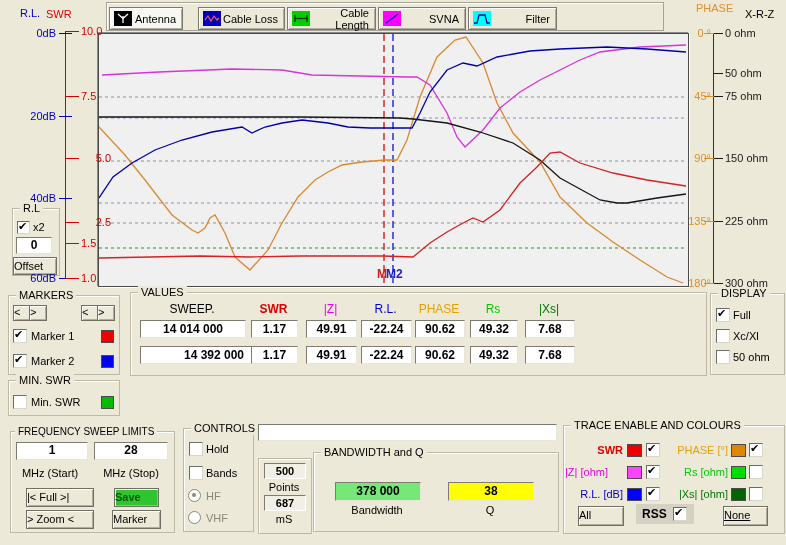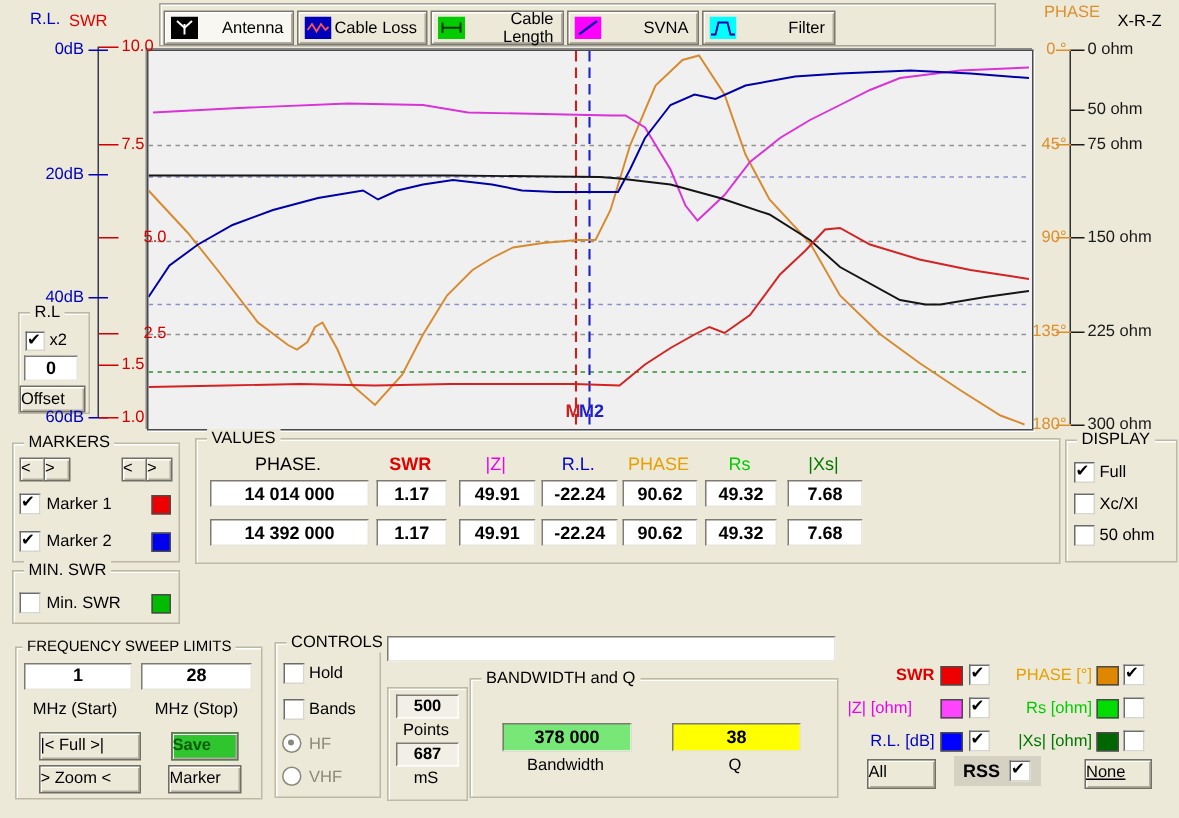--- a/index.html
+++ b/index.html
@@ -29,21 +29,21 @@
 <body>
 
 <div id="app">
 
   <span class="txt" style="left:20px;top:7px;color:#0000C8">R.L.</span>
   <span class="txt" style="left:46px;top:8px;color:#E00000">SWR</span>
   <span class="txt" style="left:696px;top:2px;color:#DD8F2D">PHASE</span>
   <span class="txt" style="left:745px;top:8px;color:#000">X-R-Z</span>
 
   <div id="toolbar-frame">
-    <div class="tbtn active" style="left:2px;width:87px">
+    <div class="tbtn active" style="left:2px;width:74px">
       <svg class="icon" viewBox="0 0 18 15">
           <rect x="0" y="0" width="18" height="15" fill="#000"></rect>
           <g stroke="#fff" stroke-width="1.3" fill="none">
             <path d="M9 12 V5"></path>
             <path d="M4 3 L9 7.5"></path>
             <path d="M14 3 L9 7.5"></path>
           </g>
         </svg>
       <span class="lbl">Antenna</span>
     </div>
@@ -184,20 +184,23 @@
   <span class="txt" style="left:258px;top:513px;width:52px;text-align:center">mS</span>
 
   <div class="groupbox" style="left:313px;top:452px;width:244px;height:78px">
     <span class="gb-title">BANDWIDTH and Q</span>
   </div>
   <div class="field" style="left:335px;top:482px;width:84px;height:17px;font-size:12px;line-height:17px;background:#77E877">378 000</div>
   <span class="txt" style="left:335px;top:504px;width:84px;text-align:center">Bandwidth</span>
   <div class="field" style="left:448px;top:482px;width:84px;height:17px;font-size:12px;line-height:17px;background:#FFFF00">38</div>
   <span class="txt" style="left:448px;top:504px;width:84px;text-align:center">Q</span>
 
+  <div class="groupbox" style="left:563px;top:425px;width:220px;height:107px">
+    <span class="gb-title">TRACE ENABLE AND COLOURS</span>
+  </div>
   <span class="txt" style="left:565px;top:444px;width:58px;text-align:right;color:#E00000;font-weight:bold">SWR</span>
   <span class="swatch" style="left:627px;top:444px;width:13px;height:11px;background:#EE0000"></span>
   <span class="cb on" style="left:646px;top:443px"></span>
   <span class="txt" style="left:660px;top:444px;width:68px;text-align:right;color:#E8A000">PHASE [°]</span>
   <span class="swatch" style="left:731px;top:444px;width:13px;height:11px;background:#DD8800"></span>
   <span class="cb on" style="left:749px;top:443px"></span>
   <span class="txt" style="left:565px;top:466px;width:42px;text-align:right;color:#EE00EE">|Z| [ohm]</span>
   <span class="swatch" style="left:627px;top:466px;width:13px;height:11px;background:#FF44FF"></span>
   <span class="cb on" style="left:646px;top:465px"></span>
   <span class="txt" style="left:660px;top:466px;width:68px;text-align:right;color:#00CC00">Rs [ohm]</span>
@@ -250,34 +253,34 @@
     <div style="position: absolute; left: 714px; top: 73px; width: 9px; height: 1px; background: rgb(26, 26, 26);"></div>
     <span style="position: absolute; left: 725px; top: 67px; width: 55px; text-align: left; color: rgb(26, 26, 26); white-space: nowrap; line-height: 12px;">50 ohm</span>
     <div style="position: absolute; left: 714px; top: 96px; width: 9px; height: 1px; background: rgb(26, 26, 26);"></div>
     <span style="position: absolute; left: 725px; top: 90px; width: 55px; text-align: left; color: rgb(26, 26, 26); white-space: nowrap; line-height: 12px;">75 ohm</span>
     <div style="position: absolute; left: 714px; top: 158px; width: 9px; height: 1px; background: rgb(26, 26, 26);"></div>
     <span style="position: absolute; left: 725px; top: 152px; width: 55px; text-align: left; color: rgb(26, 26, 26); white-space: nowrap; line-height: 12px;">150 ohm</span>
     <div style="position: absolute; left: 714px; top: 221px; width: 9px; height: 1px; background: rgb(26, 26, 26);"></div>
     <span style="position: absolute; left: 725px; top: 215px; width: 55px; text-align: left; color: rgb(26, 26, 26); white-space: nowrap; line-height: 12px;">225 ohm</span>
     <div style="position: absolute; left: 714px; top: 283px; width: 9px; height: 1px; background: rgb(26, 26, 26);"></div>
     <span style="position: absolute; left: 725px; top: 277px; width: 55px; text-align: left; color: rgb(26, 26, 26); white-space: nowrap; line-height: 12px;">300 ohm</span>
-    <span style="position: absolute; left: 140px; top: 303px; width: 104px; text-align: center; color: rgb(0, 0, 0); font-weight: normal; font-size: 12px; line-height: 13px;">PHASE.</span>
+    <span style="position: absolute; left: 140px; top: 303px; width: 104px; text-align: center; color: rgb(0, 0, 0); font-weight: normal; font-size: 12px; line-height: 13px;">SWEEP.</span>
     <span style="position: absolute; left: 251px; top: 303px; width: 45px; text-align: center; color: rgb(224, 0, 0); font-weight: bold; font-size: 12px; line-height: 13px;">SWR</span>
     <span style="position: absolute; left: 306px; top: 303px; width: 49px; text-align: center; color: rgb(238, 0, 238); font-weight: normal; font-size: 12px; line-height: 13px;">|Z|</span>
     <span style="position: absolute; left: 361px; top: 303px; width: 49px; text-align: center; color: rgb(0, 0, 200); font-weight: normal; font-size: 12px; line-height: 13px;">R.L.</span>
     <span style="position: absolute; left: 415px; top: 303px; width: 48px; text-align: center; color: rgb(232, 160, 0); font-weight: normal; font-size: 12px; line-height: 13px;">PHASE</span>
     <span style="position: absolute; left: 470px; top: 303px; width: 46px; text-align: center; color: rgb(0, 204, 0); font-weight: normal; font-size: 12px; line-height: 13px;">Rs</span>
     <span style="position: absolute; left: 525px; top: 303px; width: 48px; text-align: center; color: rgb(0, 119, 0); font-weight: normal; font-size: 12px; line-height: 13px;">|Xs|</span>
     <div style="position: absolute; left: 140px; top: 320px; width: 104px; height: 16px; background: rgb(255, 255, 255); text-align: center; font-weight: bold; font-size: 12px; line-height: 16px; border-width: 1px; border-style: solid; border-color: rgb(127, 123, 115) rgb(232, 230, 220) rgb(232, 230, 220) rgb(127, 123, 115); border-image: initial;">14 014 000</div>
     <div style="position: absolute; left: 251px; top: 320px; width: 45px; height: 16px; background: rgb(255, 255, 255); text-align: center; font-weight: bold; font-size: 12px; line-height: 16px; border-width: 1px; border-style: solid; border-color: rgb(127, 123, 115) rgb(232, 230, 220) rgb(232, 230, 220) rgb(127, 123, 115); border-image: initial;">1.17</div>
     <div style="position: absolute; left: 306px; top: 320px; width: 49px; height: 16px; background: rgb(255, 255, 255); text-align: center; font-weight: bold; font-size: 12px; line-height: 16px; border-width: 1px; border-style: solid; border-color: rgb(127, 123, 115) rgb(232, 230, 220) rgb(232, 230, 220) rgb(127, 123, 115); border-image: initial;">49.91</div>
     <div style="position: absolute; left: 361px; top: 320px; width: 49px; height: 16px; background: rgb(255, 255, 255); text-align: center; font-weight: bold; font-size: 12px; line-height: 16px; border-width: 1px; border-style: solid; border-color: rgb(127, 123, 115) rgb(232, 230, 220) rgb(232, 230, 220) rgb(127, 123, 115); border-image: initial;">-22.24</div>
     <div style="position: absolute; left: 415px; top: 320px; width: 48px; height: 16px; background: rgb(255, 255, 255); text-align: center; font-weight: bold; font-size: 12px; line-height: 16px; border-width: 1px; border-style: solid; border-color: rgb(127, 123, 115) rgb(232, 230, 220) rgb(232, 230, 220) rgb(127, 123, 115); border-image: initial;">90.62</div>
     <div style="position: absolute; left: 470px; top: 320px; width: 46px; height: 16px; background: rgb(255, 255, 255); text-align: center; font-weight: bold; font-size: 12px; line-height: 16px; border-width: 1px; border-style: solid; border-color: rgb(127, 123, 115) rgb(232, 230, 220) rgb(232, 230, 220) rgb(127, 123, 115); border-image: initial;">49.32</div>
     <div style="position: absolute; left: 525px; top: 320px; width: 48px; height: 16px; background: rgb(255, 255, 255); text-align: center; font-weight: bold; font-size: 12px; line-height: 16px; border-width: 1px; border-style: solid; border-color: rgb(127, 123, 115) rgb(232, 230, 220) rgb(232, 230, 220) rgb(127, 123, 115); border-image: initial;">7.68</div>
-    <div style="position: absolute; left: 140px; top: 346px; width: 104px; height: 16px; background: rgb(255, 255, 255); text-align: center; font-weight: bold; font-size: 12px; line-height: 16px; border-width: 1px; border-style: solid; border-color: rgb(127, 123, 115) rgb(232, 230, 220) rgb(232, 230, 220) rgb(127, 123, 115); border-image: initial;">14 392 000</div>
+    <div style="position: absolute; left: 140px; top: 346px; width: 104px; height: 16px; background: rgb(255, 255, 255); text-align: center; font-weight: bold; font-size: 12px; line-height: 16px; border-width: 1px; border-style: solid; border-color: rgb(127, 123, 115) rgb(232, 230, 220) rgb(232, 230, 220) rgb(127, 123, 115); border-image: initial; padding-left: 21px;">14 392 000</div>
     <div style="position: absolute; left: 251px; top: 346px; width: 45px; height: 16px; background: rgb(255, 255, 255); text-align: center; font-weight: bold; font-size: 12px; line-height: 16px; border-width: 1px; border-style: solid; border-color: rgb(127, 123, 115) rgb(232, 230, 220) rgb(232, 230, 220) rgb(127, 123, 115); border-image: initial;">1.17</div>
     <div style="position: absolute; left: 306px; top: 346px; width: 49px; height: 16px; background: rgb(255, 255, 255); text-align: center; font-weight: bold; font-size: 12px; line-height: 16px; border-width: 1px; border-style: solid; border-color: rgb(127, 123, 115) rgb(232, 230, 220) rgb(232, 230, 220) rgb(127, 123, 115); border-image: initial;">49.91</div>
     <div style="position: absolute; left: 361px; top: 346px; width: 49px; height: 16px; background: rgb(255, 255, 255); text-align: center; font-weight: bold; font-size: 12px; line-height: 16px; border-width: 1px; border-style: solid; border-color: rgb(127, 123, 115) rgb(232, 230, 220) rgb(232, 230, 220) rgb(127, 123, 115); border-image: initial;">-22.24</div>
     <div style="position: absolute; left: 415px; top: 346px; width: 48px; height: 16px; background: rgb(255, 255, 255); text-align: center; font-weight: bold; font-size: 12px; line-height: 16px; border-width: 1px; border-style: solid; border-color: rgb(127, 123, 115) rgb(232, 230, 220) rgb(232, 230, 220) rgb(127, 123, 115); border-image: initial;">90.62</div>
     <div style="position: absolute; left: 470px; top: 346px; width: 46px; height: 16px; background: rgb(255, 255, 255); text-align: center; font-weight: bold; font-size: 12px; line-height: 16px; border-width: 1px; border-style: solid; border-color: rgb(127, 123, 115) rgb(232, 230, 220) rgb(232, 230, 220) rgb(127, 123, 115); border-image: initial;">49.32</div>
     <div style="position: absolute; left: 525px; top: 346px; width: 48px; height: 16px; background: rgb(255, 255, 255); text-align: center; font-weight: bold; font-size: 12px; line-height: 16px; border-width: 1px; border-style: solid; border-color: rgb(127, 123, 115) rgb(232, 230, 220) rgb(232, 230, 220) rgb(127, 123, 115); border-image: initial;">7.68</div>
   </div>
 
 </body></html>

